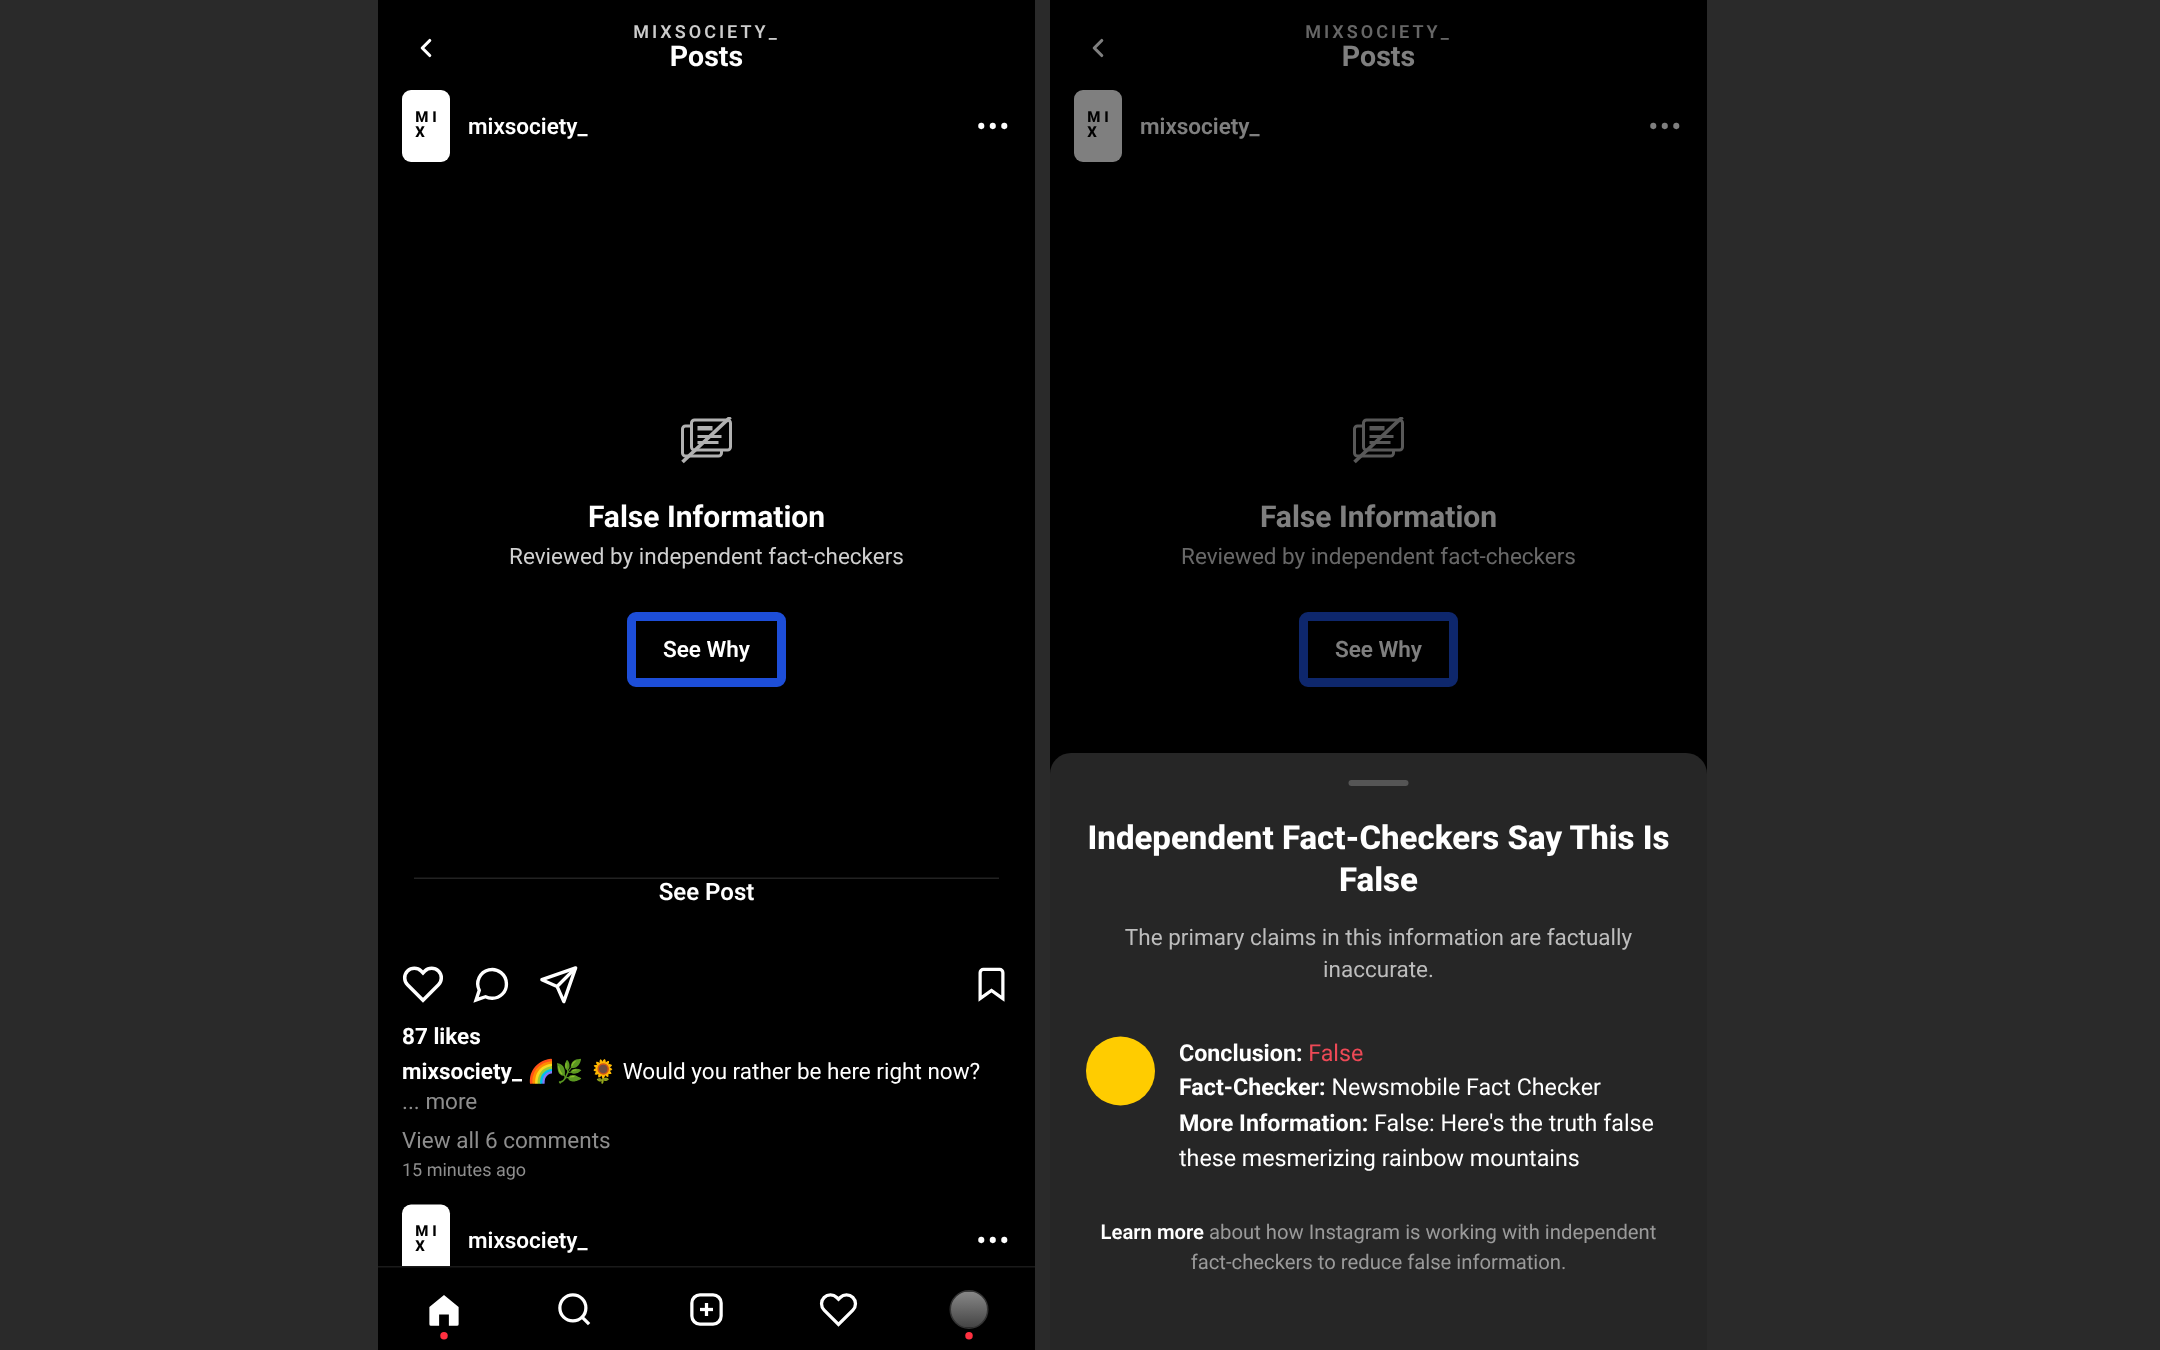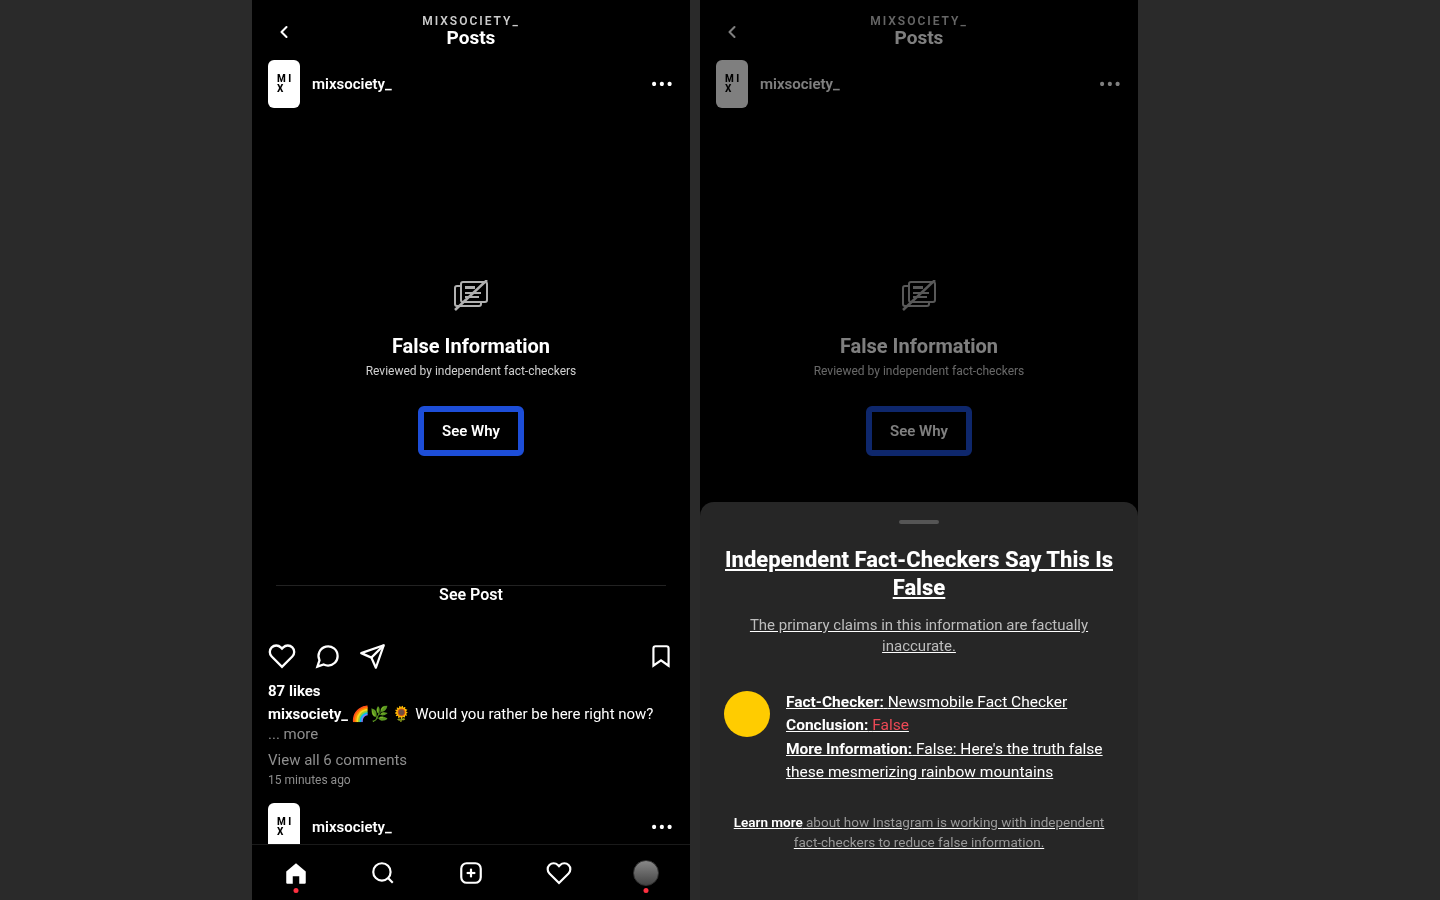--- a/index.html
+++ b/index.html
@@ -14,41 +14,41 @@
   .hdr .small { font-size:12px; letter-spacing:2px; color:#ccc; font-weight:600; }
   .hdr .big { font-size:19px; font-weight:700; line-height:1.1; }
   .post-head { height:44px; display:flex; align-items:center; padding:0 16px; }
   .avatar { width:32px; height:48px; border-radius:6px; background:#fff; color:#000; display:flex; align-items:center; justify-content:center; font-size:10px; font-weight:800; line-height:1; }
   .avatar span { display:block; }
   .uname { margin-left:12px; font-size:15px; font-weight:600; }
   .dots { margin-left:auto; font-size:20px; letter-spacing:1px; }
   .media { height:524px; position:relative; display:flex; flex-direction:column; align-items:center; justify-content:center; padding:0 12px; }
   .eye-off { opacity:.95; margin-bottom:20px; }
   .fi-title { font-size:20px; font-weight:700; margin-bottom:6px; }
-  .fi-sub { font-size:12px; color:#d0d0d0; text-align:center; }
+  .fi-sub { font-size:15px; color:#d0d0d0; text-align:center; }
   .see-why { margin-top:28px; border:6px solid #1d4ed8; border-radius:6px; padding:10px 18px; font-size:15px; font-weight:600; background:transparent; color:#fff; }
   .divider { position:absolute; bottom:44px; left:24px; right:24px; height:1px; background:#222; }
   .see-post { position:absolute; bottom:26px; font-size:16px; font-weight:600; }
   .actions { height:52px; display:flex; align-items:center; padding:0 16px; gap:18px; }
   .actions .save { margin-left:auto; }
   .likes { padding:0 16px; font-size:15px; font-weight:700; }
   .caption { padding:4px 16px 0; font-size:15px; line-height:1.35; }
   .caption .u { font-weight:700; }
   .more { color:#8e8e8e; }
   .vcomments { padding:6px 16px 0; font-size:15px; color:#8e8e8e; }
   .time { padding:4px 16px 0; font-size:12px; color:#8e8e8e; }
   .next-post { margin-top:18px; height:44px; display:flex; align-items:center; padding:0 16px; }
   .tabbar { position:absolute; bottom:0; left:0; right:0; height:56px; background:#000; border-top:1px solid #1a1a1a; display:flex; align-items:center; justify-content:space-around; }
   .tabbar .ico { width:28px; height:28px; display:flex; align-items:center; justify-content:center; }
   .profile-pic { width:26px; height:26px; border-radius:50%; background:linear-gradient(#888,#444); border:1px solid #333; position:relative; }
   .red-dot { position:absolute; bottom:-6px; left:50%; transform:translateX(-50%); width:5px; height:5px; background:#ff3040; border-radius:50%; }
   
   .dim-overlay { position:absolute; inset:0; background:rgba(0,0,0,.5); }
   
-  .sheet { position:absolute; left:0; right:0; bottom:0; top:502px; background:#262626; border-top-left-radius:14px; border-top-right-radius:14px; padding:18px 24px 0;text-decoration:underline; }
+  .sheet { position:absolute; left:0; right:0; bottom:0; top:502px; background:#262626; border-top-left-radius:14px; border-top-right-radius:14px; padding:18px 24px 0; }
   .grab { width:40px; height:4px; background:#555; border-radius:2px; margin:0 auto 22px; }
   .sheet h2 { font-size:22px; font-weight:800; text-align:center; line-height:1.25; margin-bottom:14px; }
   .sheet .sub { font-size:15px; color:#bdbdbd; text-align:center; line-height:1.4; margin-bottom:34px; }
   .fc-row { display:flex; gap:16px; }
   .fc-logo { width:46px; height:46px; border-radius:50%; background:#ffcc00; flex:none; display:flex; align-items:center; justify-content:center; font-size:6px; color:#b00; font-weight:700; }
   .fc-body { font-size:15.5px; line-height:1.5; }
   .fc-body .lbl { font-weight:700; }
   .fc-body .false { color:#ed4956; }
   .learn { margin-top:28px; font-size:13.5px; color:#9a9a9a; text-align:center; line-height:1.5; padding:0 4px; }
   .learn .lm { color:#fff; font-weight:600; }
@@ -214,22 +214,22 @@
 
     <div class="dim-overlay"></div>
 
     <div class="sheet">
       <div class="grab"></div>
       <h2>Independent Fact-Checkers Say This Is False</h2>
       <div class="sub">The primary claims in this information are factually inaccurate.</div>
       <div class="fc-row">
         <div class="fc-logo"></div>
         <div class="fc-body">
+          <div><span class="lbl">Conclusion:</span> <span class="false">False</span></div>
           <div><span class="lbl">Fact-Checker:</span> <span>Newsmobile Fact Checker</span></div>
-          <div><span class="lbl">Conclusion:</span> <span class="false">False</span></div>
           <div><span class="lbl">More Information:</span> <span>False: Here's the truth false these mesmerizing rainbow mountains</span></div>
         </div>
       </div>
       <div class="learn">
         <span class="lm">Learn more</span><span> about how Instagram is working with independent fact-checkers to reduce false information.</span>
       </div>
     </div>
   </div>
 
 </div>

